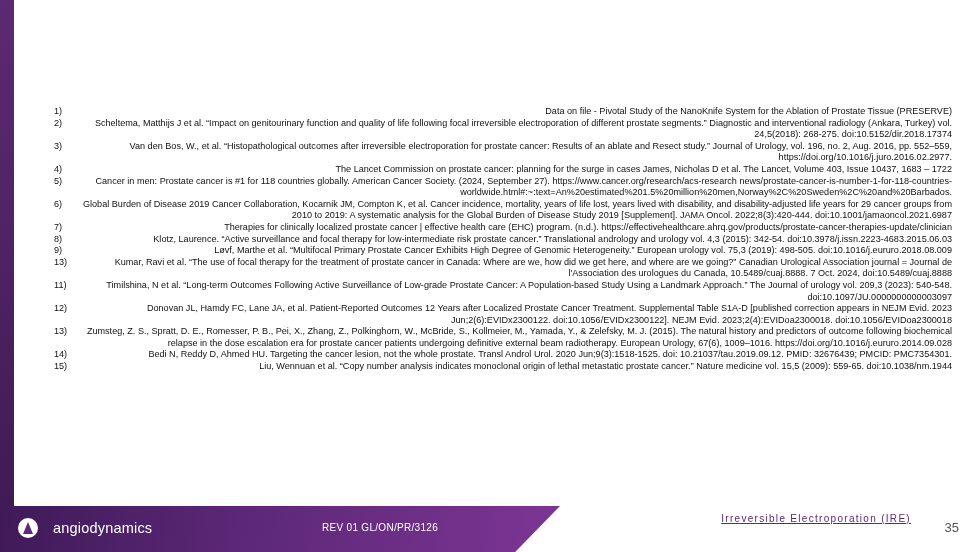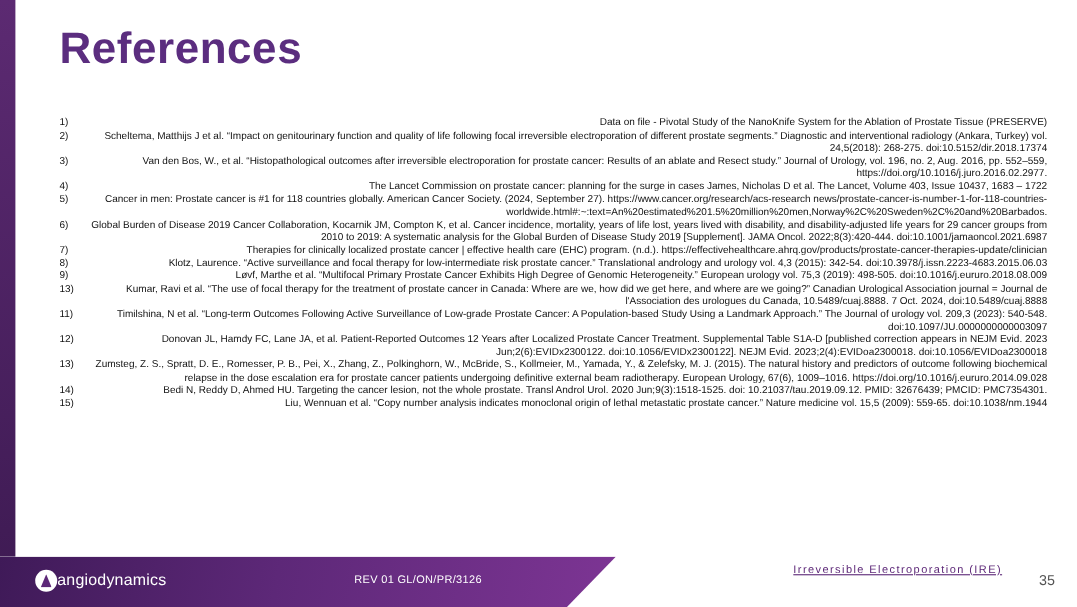--- a/index.html
+++ b/index.html
@@ -85,25 +85,25 @@
     position: absolute;
     left: 0;
     top: 0;
     width: 979px;
     height: 46px;
     background: #ffffff;
     z-index: 0;
   }
   .ad-logo {
     position: absolute;
-    left: 32px;
+    left: 18px;
     top: 12px;
     display: flex;
     align-items: center;
-    gap: 0;
+    gap: 15px;
     z-index: 3;
   }
   .ad-mark {
     width: 20px;
     height: 20px;
     border-radius: 50%;
     background: #ffffff;
     position: relative;
   }
   .ad-mark:after {
@@ -163,21 +163,20 @@
     z-index: 3;
   }
 </style>
 </head>
 <body>
 
 <div class="slide">
 
   <div class="left-bar"></div>
 
-  <div class="title">References</div>
 
   <div class="refs">
     <div class="ref-row">
       <div class="ref-num">1)</div>
       <div class="ref-text">Data on file - Pivotal Study of the NanoKnife System for the Ablation of Prostate Tissue (PRESERVE)</div>
     </div>
     <div class="ref-row">
       <div class="ref-num">2)</div>
       <div class="ref-text">Scheltema, Matthijs J et al. “Impact on genitourinary function and quality of life following focal irreversible electroporation of different prostate segments.” Diagnostic and interventional radiology (Ankara,   Turkey) vol. 24,5(2018): 268-275. doi:10.5152/dir.2018.17374</div>
     </div>

